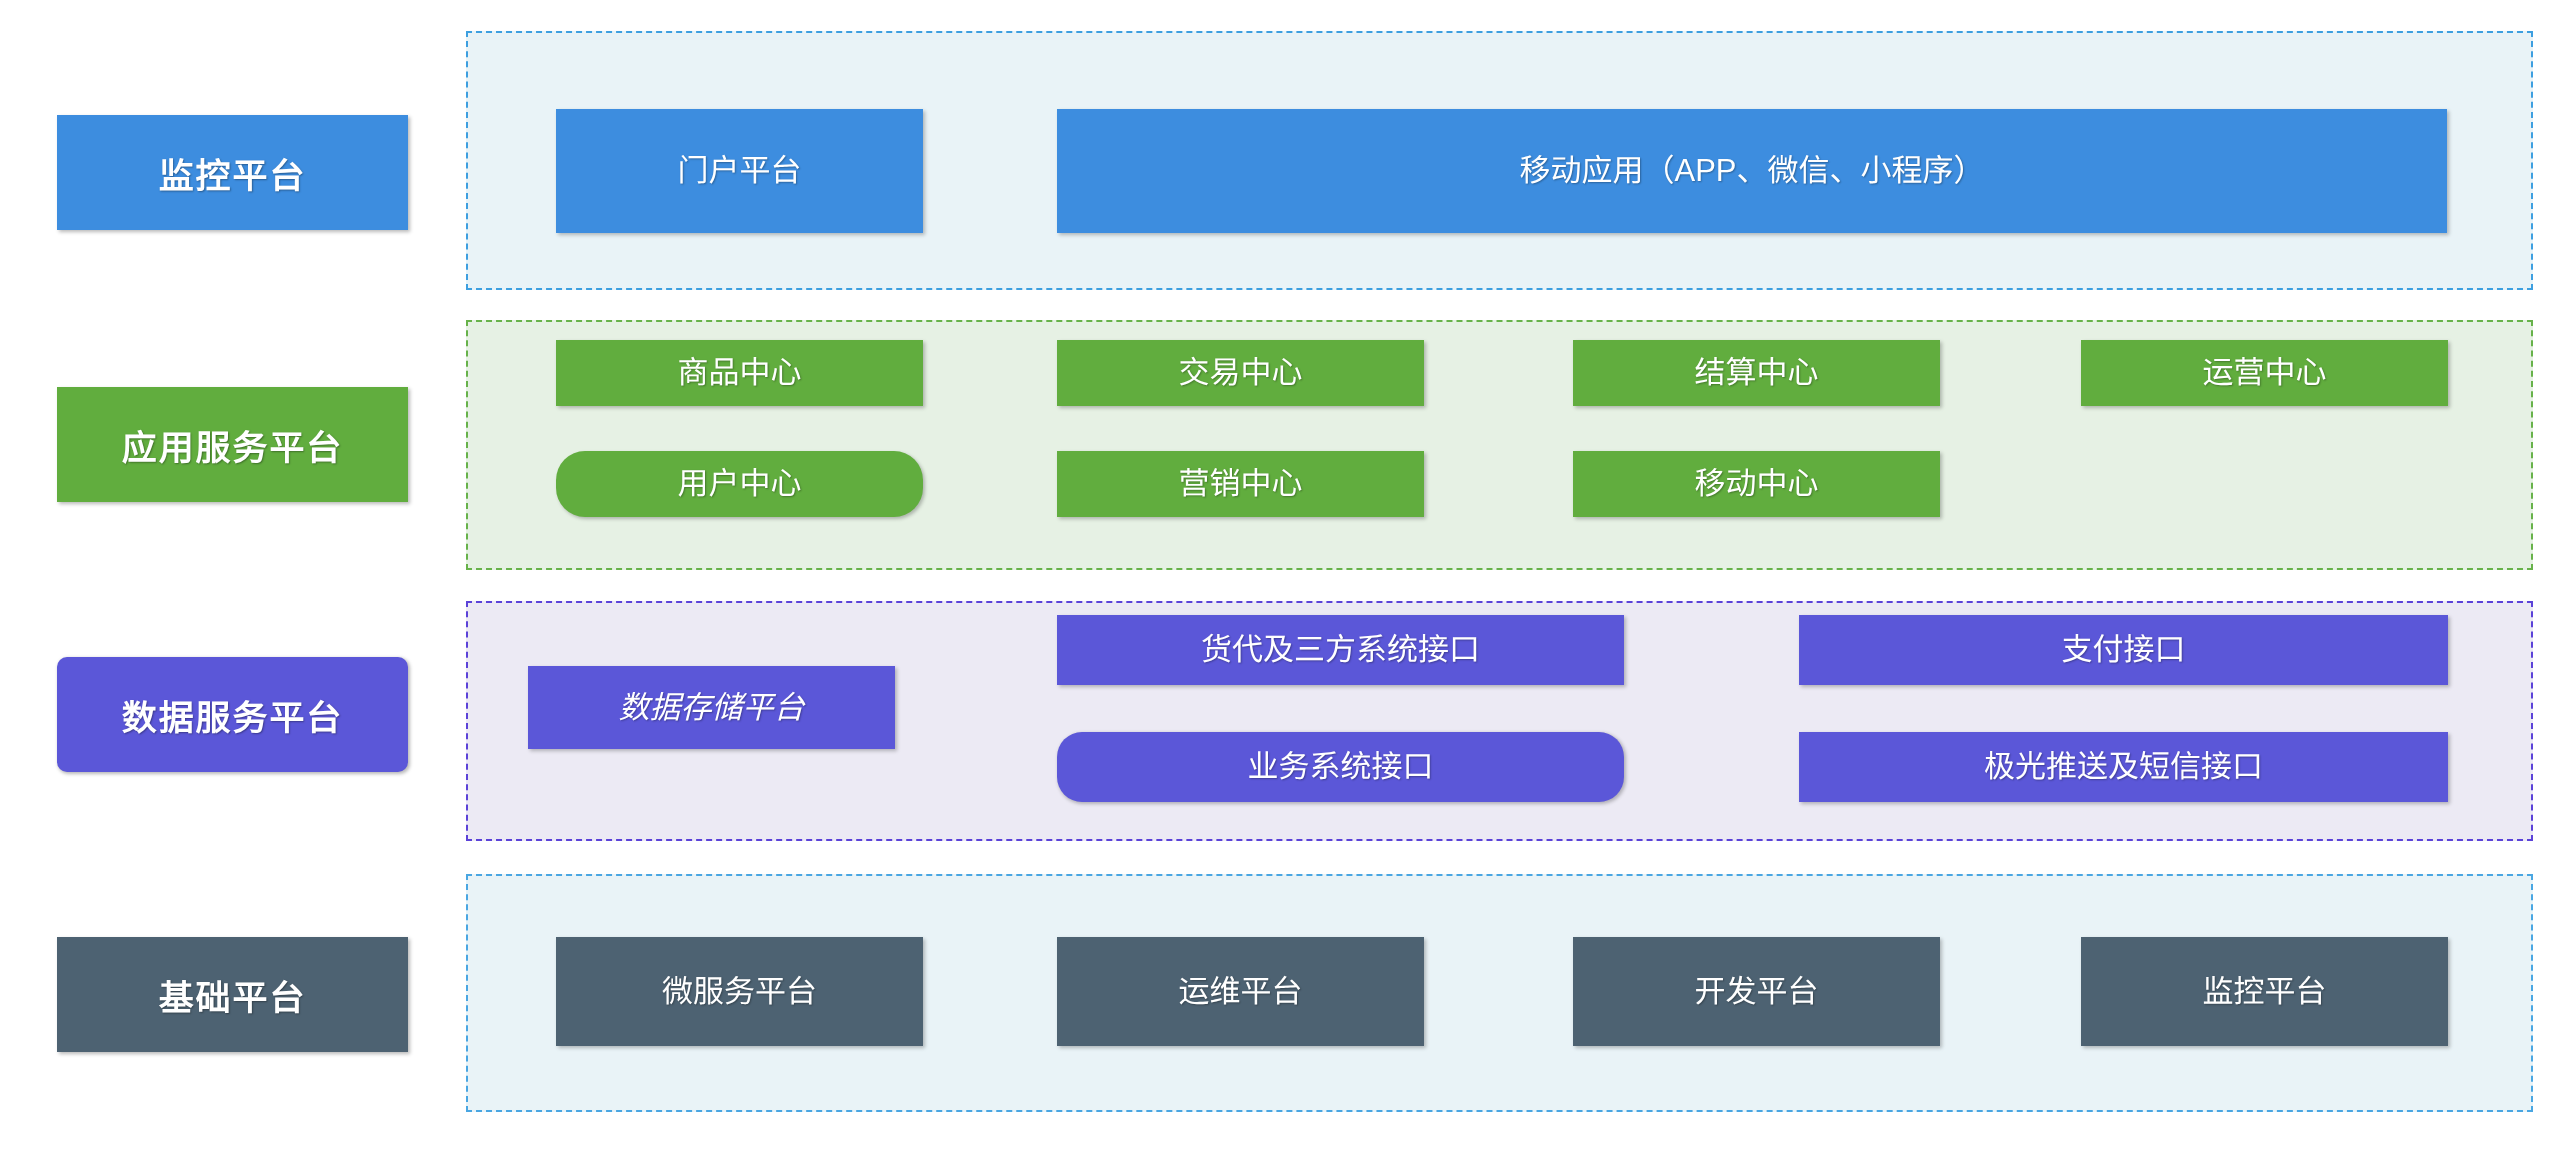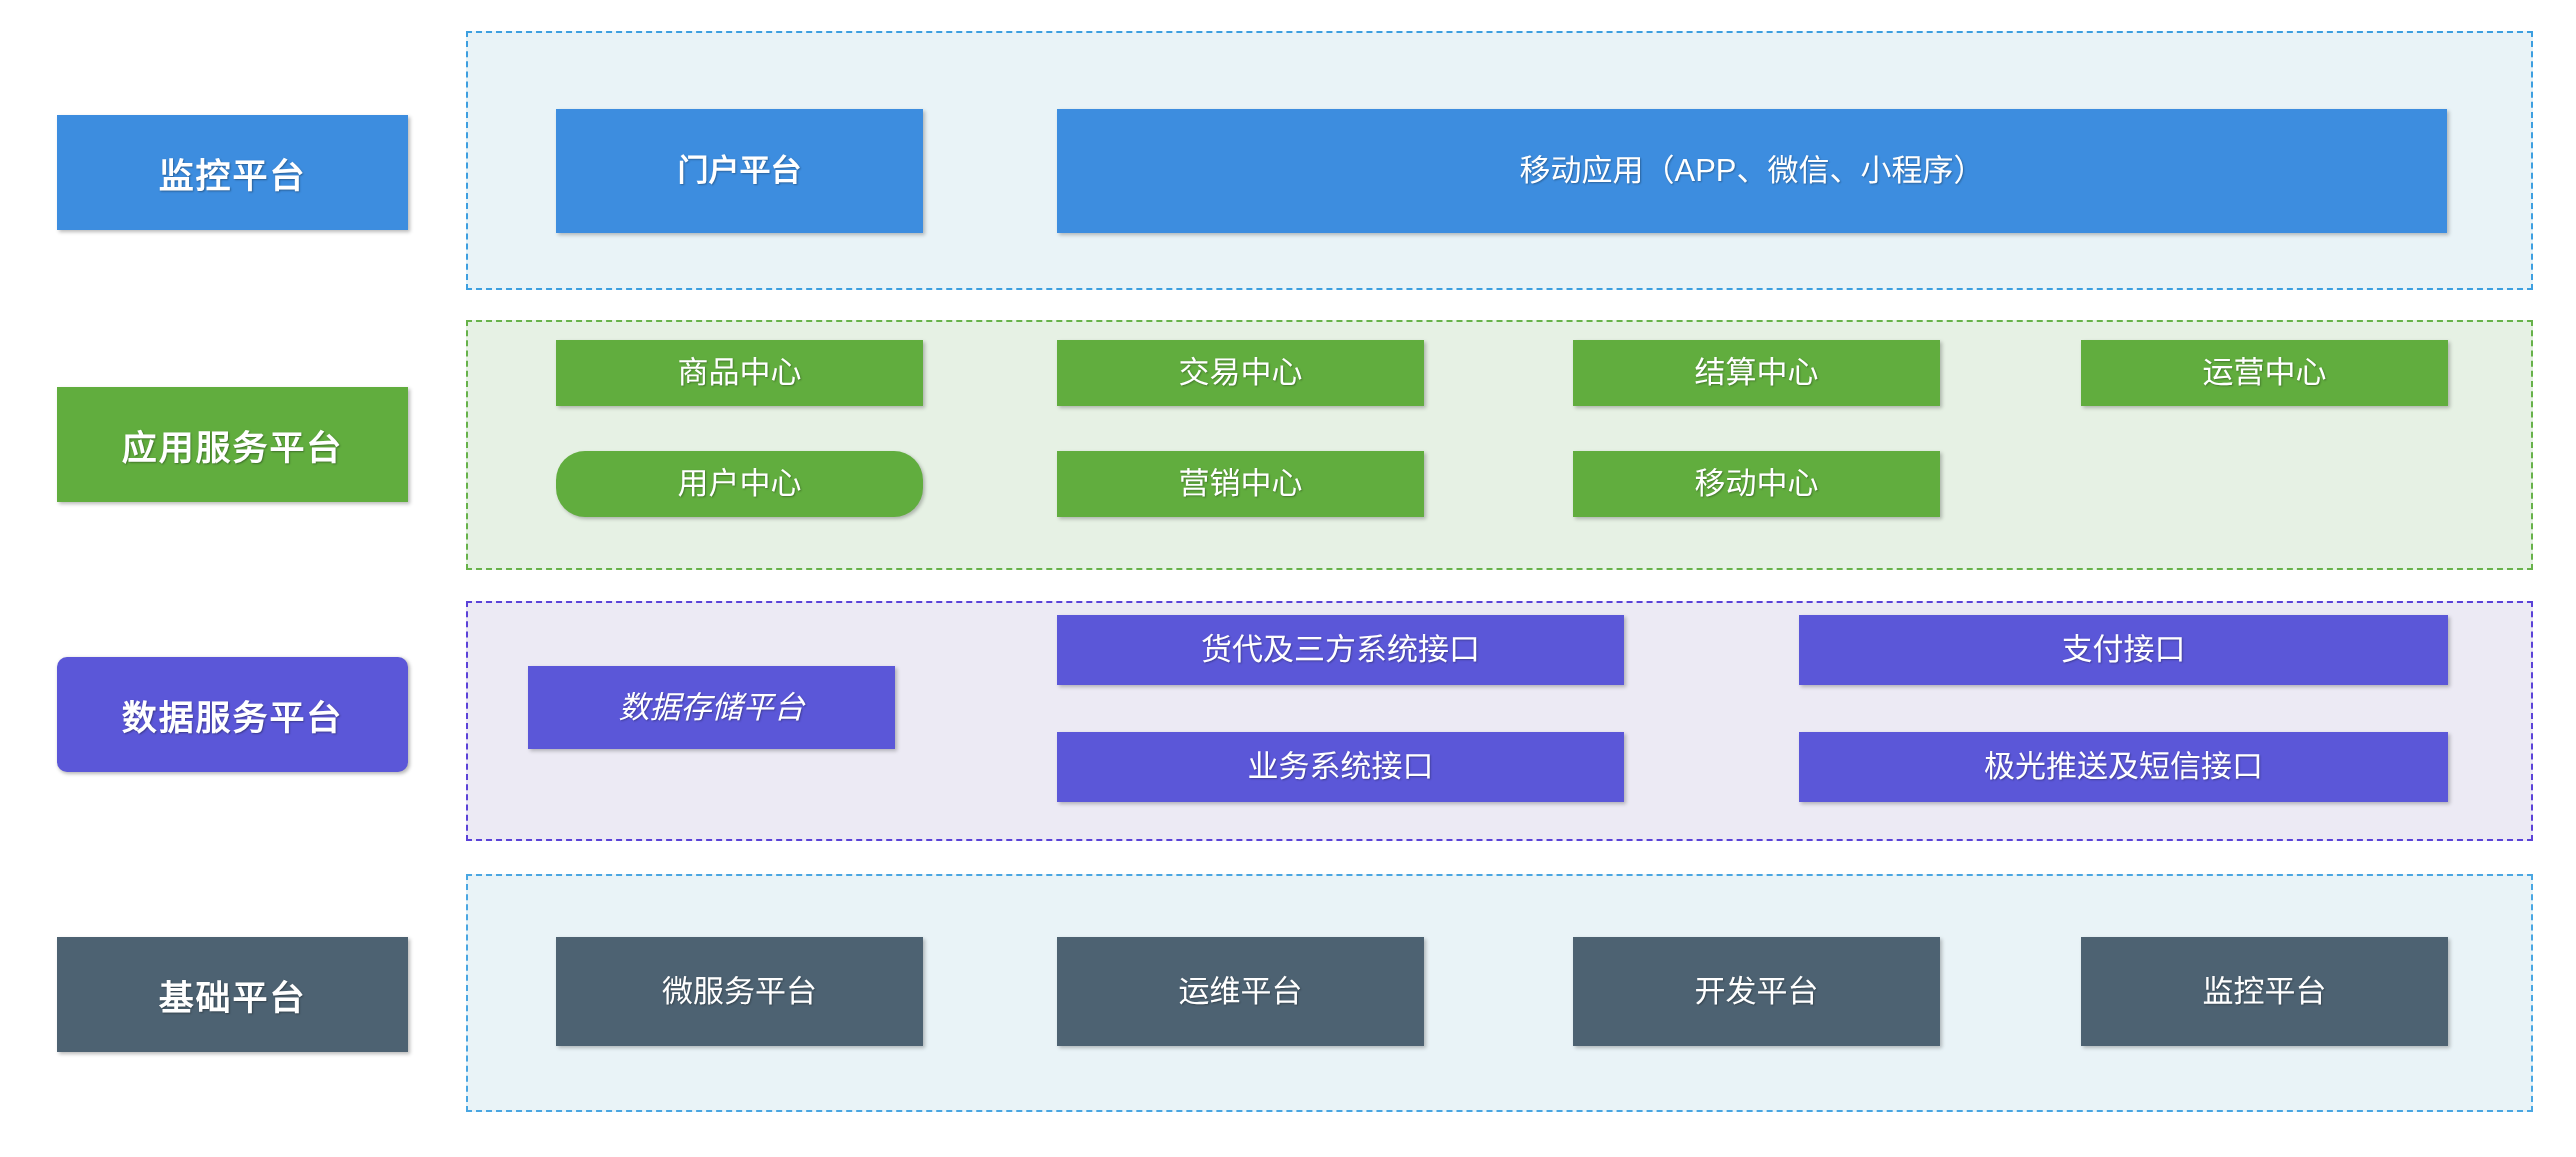--- a/index.html
+++ b/index.html
@@ -92,21 +92,21 @@
   .lab-r4 { top: 937px; }
 </style>
 </head>
 <body>
 
 <div id="diagram">
 
   <div class="tier-band band-blue band-r1"></div>
   <div class="tier-label t-blue lab-r1">监控平台</div>
 
-  <div class="node t-blue" style="left:556px; top:109px; width:367px; height:124px;font-weight:bold;">门户平台</div>
+  <div class="node t-blue" style="left:556px; top:109px; width:367px; height:124px;">门户平台</div>
 
   <div class="node t-blue" style="left:1057px; top:109px; width:1390px; height:124px;">移动应用（APP、微信、小程序）</div>
 
   <div class="tier-band band-green band-r2"></div>
   <div class="tier-label t-green lab-r2">应用服务平台</div>
 
   <div class="node t-green" style="left:556px; top:340px; width:367px; height:66px;">商品中心</div>
 
   <div class="node t-green" style="left:1057px; top:340px; width:367px; height:66px;text-align:right;">交易中心</div>
 
@@ -122,21 +122,21 @@
 
   <div class="tier-band band-purple band-r3"></div>
   <div class="tier-label t-purple lab-r3">数据服务平台</div>
 
   <div class="node t-purple" style="left:528px; top:666px; width:367px; height:83px;font-style:italic;">数据存储平台</div>
 
   <div class="node t-purple" style="left:1057px; top:615px; width:567px; height:70px;">货代及三方系统接口</div>
 
   <div class="node t-purple" style="left:1799px; top:615px; width:649px; height:70px;">支付接口</div>
 
-  <div class="node t-purple" style="left:1057px; top:732px; width:567px; height:70px;">业务系统接口</div>
+  <div class="node t-purple" style="left:1057px; top:732px; width:567px; height:70px;border-radius:25px;">业务系统接口</div>
 
   <div class="node t-purple" style="left:1799px; top:732px; width:649px; height:70px;">极光推送及短信接口</div>
 
   <div class="tier-band band-slate band-r4"></div>
   <div class="tier-label t-slate lab-r4">基础平台</div>
 
   <div class="node t-slate" style="left:556px; top:937px; width:367px; height:109px;">微服务平台</div>
 
   <div class="node t-slate" style="left:1057px; top:937px; width:367px; height:109px;">运维平台</div>
 

